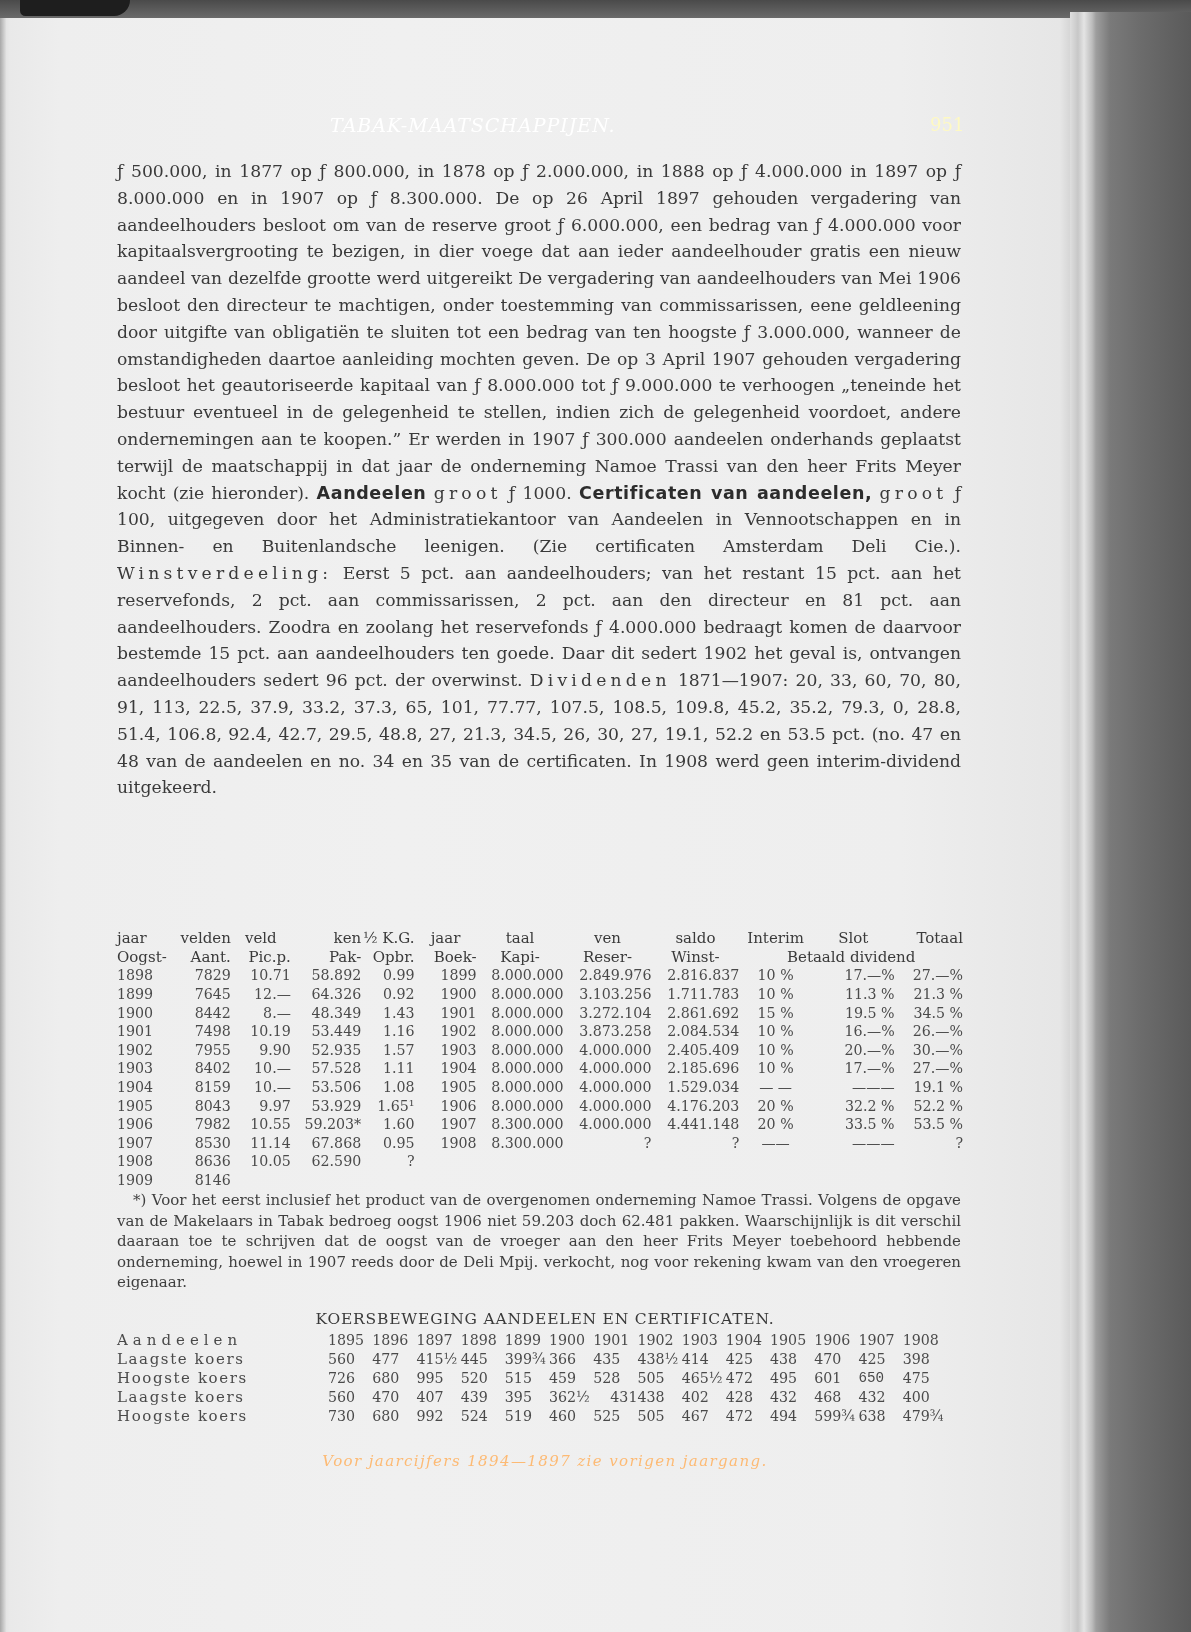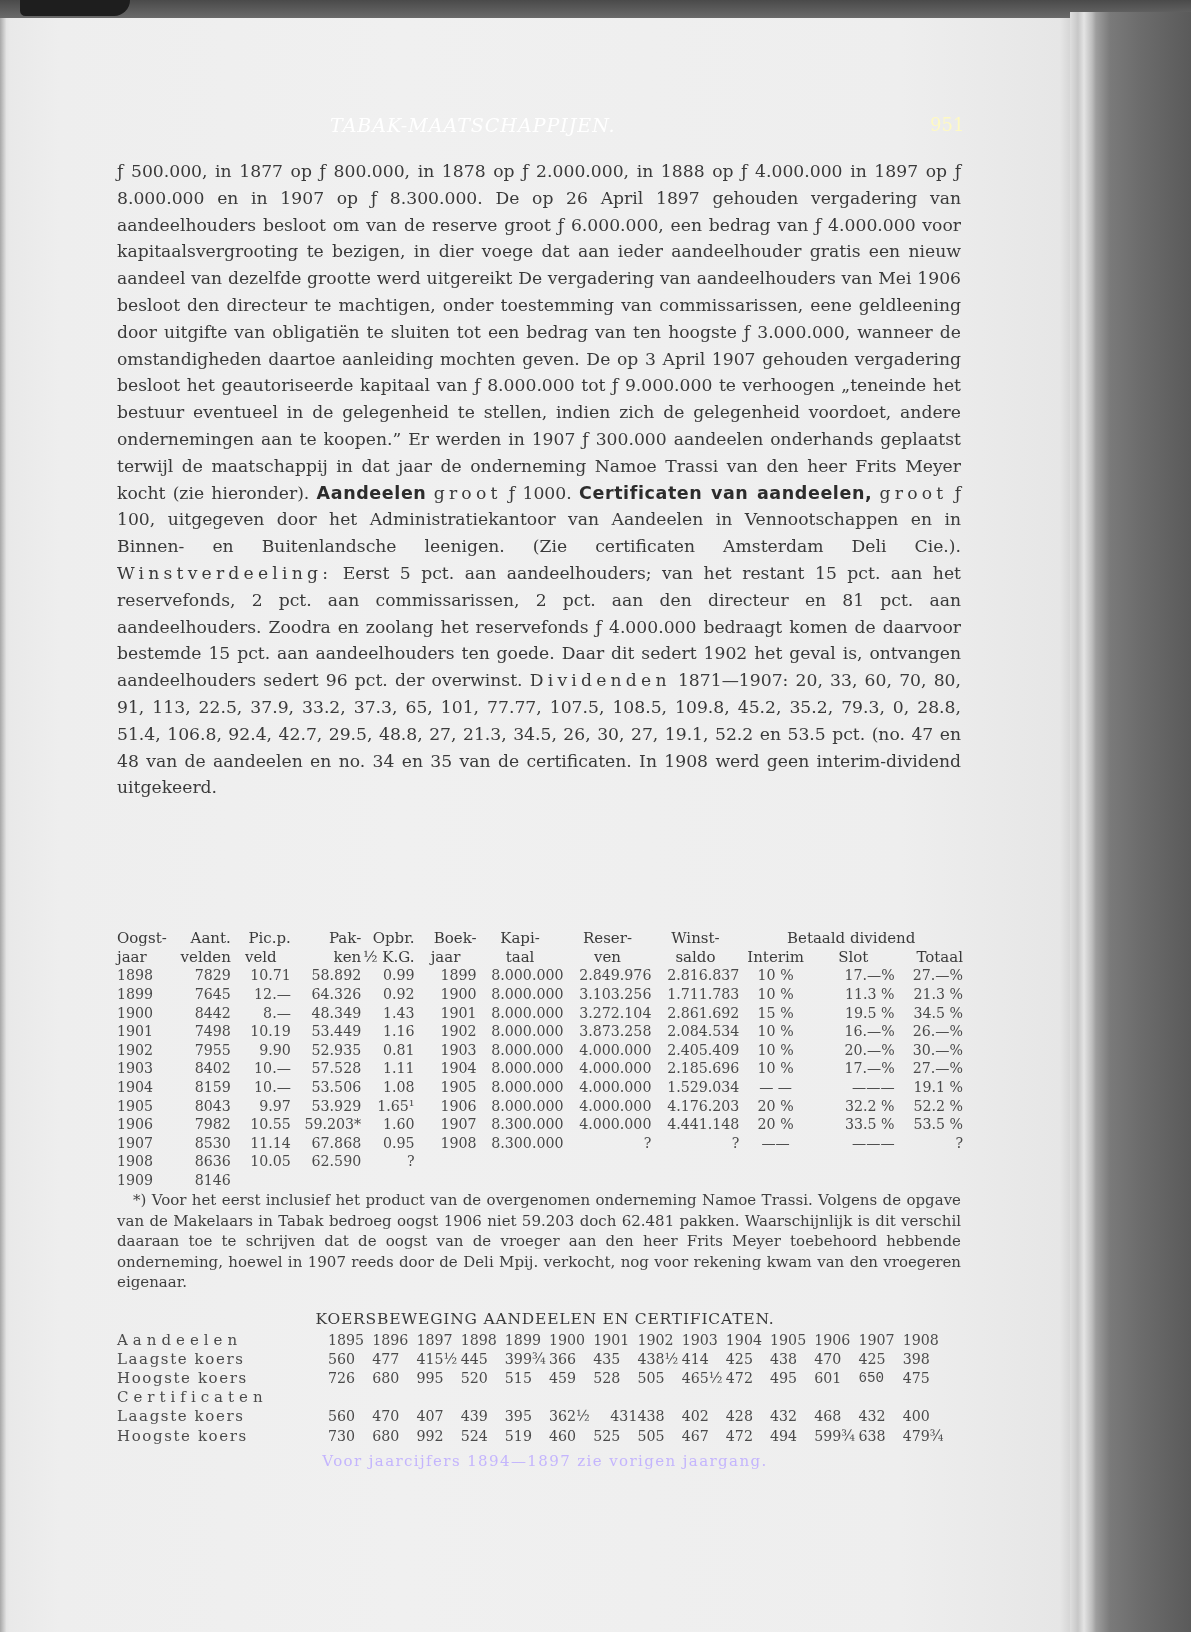--- a/index.html
+++ b/index.html
@@ -48,21 +48,21 @@
     position: absolute; left: 117px; top: 1190px; width: 844px;
     font-size: 15px; line-height: 20.6px; text-align: justify; color: #3f3f3f;
   }
   .footnote p { margin: 0; text-indent: 16px; }
 
   .koers-title { position: absolute; left: 0; width: 1070px; top: 1310px; text-align: center; font-size: 15.5px; letter-spacing: 0.8px; color: #3a3a3a; padding-left: 20px; box-sizing: border-box; }
   .koers { position: absolute; left: 117px; top: 1330px; width: 830px; font-size: 14.2px; color: #555; }
   .koers td { padding: 0; height: 19.2px; white-space: nowrap; }
   .koers td.lbl { letter-spacing: 1.6px; font-size: 15px; color: #4a4a4a; width: 210px; }
   .koers td.lbl.spaced { letter-spacing: 5px; }
-  .koers-note { position: absolute; left: 0; width: 1070px; top: 1452px; text-align: center; font-size: 15px; letter-spacing: 1.4px; color: #c4b5fd; padding-left: 20px; box-sizing: border-box; }
+  .koers-note { position: absolute; left: 0; width: 1070px; top: 1452px; text-align: center; font-size: 15px; letter-spacing: 1.4px; color: #fdba74; padding-left: 20px; box-sizing: border-box; font-style: italic; }
 </style>
 </head>
 <body>
 
 <div class="top-shadow"></div>
 <div class="page"></div>
 <div class="left-edge"></div>
 <div class="page-edges"></div>
 
 <div class="running-head">
@@ -96,45 +96,45 @@
     <col style="width:60px">
       <col style="width:84px">
       <col style="width:85px">
       <col style="width:85px">
     <col style="width:70px">
       <col style="width:80px">
       <col style="width:66px">
   </colgroup>
   <thead>
     <tr>
-      <th class="l">Oogst-</th>
-      <th class="r">Aant.</th>
-      <th class="r">Pic.p.</th>
-      <th class="r">Pak-</th>
-      <th class="r">Opbr.</th>
-      <th class="r">Boek-</th>
-      <th class="c">Kapi-</th>
-      <th class="c">Reser-</th>
-      <th class="c">Winst-</th>
-      <th class="c" colspan="3">Betaald dividend</th>
-    </tr>
-    <tr>
       <th class="l">jaar</th>
       <th class="r">velden</th>
       <th class="c">veld</th>
       <th class="r">ken</th>
       <th class="r">½ K.G.</th>
       <th class="c">jaar</th>
       <th class="c">taal</th>
       <th class="c">ven</th>
       <th class="c">saldo</th>
       <th class="c">Interim</th>
       <th class="c">Slot</th>
       <th class="r">Totaal</th>
     </tr>
+    <tr>
+      <th class="l">Oogst-</th>
+      <th class="r">Aant.</th>
+      <th class="r">Pic.p.</th>
+      <th class="r">Pak-</th>
+      <th class="r">Opbr.</th>
+      <th class="r">Boek-</th>
+      <th class="c">Kapi-</th>
+      <th class="c">Reser-</th>
+      <th class="c">Winst-</th>
+      <th class="c" colspan="3">Betaald dividend</th>
+    </tr>
   </thead>
   <tbody id="fin-body">
       <tr>
         <td class="l">1898</td>
         <td class="r">7829</td>
         <td class="r">10.71</td>
         <td class="r">58.892</td>
         <td class="r">0.99</td>
         <td class="r">1899</td>
         <td class="r">8.000.000</td>
@@ -184,21 +184,21 @@
         <td class="r">2.084.534</td>
         <td class="c">10 %</td>
         <td class="r">16.—%</td>
         <td class="r">26.—%</td>
       </tr>
       <tr>
         <td class="l">1902</td>
         <td class="r">7955</td>
         <td class="r">9.90</td>
         <td class="r">52.935</td>
-        <td class="r">0.81</td>
+        <td class="r">1.57</td>
         <td class="r">1903</td>
         <td class="r">8.000.000</td>
         <td class="r">4.000.000</td>
         <td class="r">2.405.409</td>
         <td class="c">10 %</td>
         <td class="r">20.—%</td>
         <td class="r">30.—%</td>
       </tr>
       <tr>
         <td class="l">1903</td>
@@ -353,23 +353,20 @@
         <td style="width: 44px;">528</td>
         <td style="width: 44px;">505</td>
         <td style="width: 44px;">465½</td>
         <td style="width: 44px;">472</td>
         <td style="width: 44px;">495</td>
         <td style="width: 44px;">601</td>
         <td style="width: 44px; font-family: Liberation Mono, monospace;">650</td>
         <td style="width: 44px;">475</td>
       </tr>
       <tr>
-        <td class="lbl spaced" colspan="15">Certificaten</td>
-      </tr>
-      <tr>
         <td class="lbl">Laagste koers</td>
         <td style="width: 44px;">560</td>
         <td style="width: 44px;">470</td>
         <td style="width: 44px;">407</td>
         <td style="width: 44px;">439</td>
         <td style="width: 44px;">395</td>
         <td style="width: 44px;">362½</td>
         <td style="width: 44px; text-align: right;">431</td>
         <td style="width: 44px;">438</td>
         <td style="width: 44px;">402</td>

